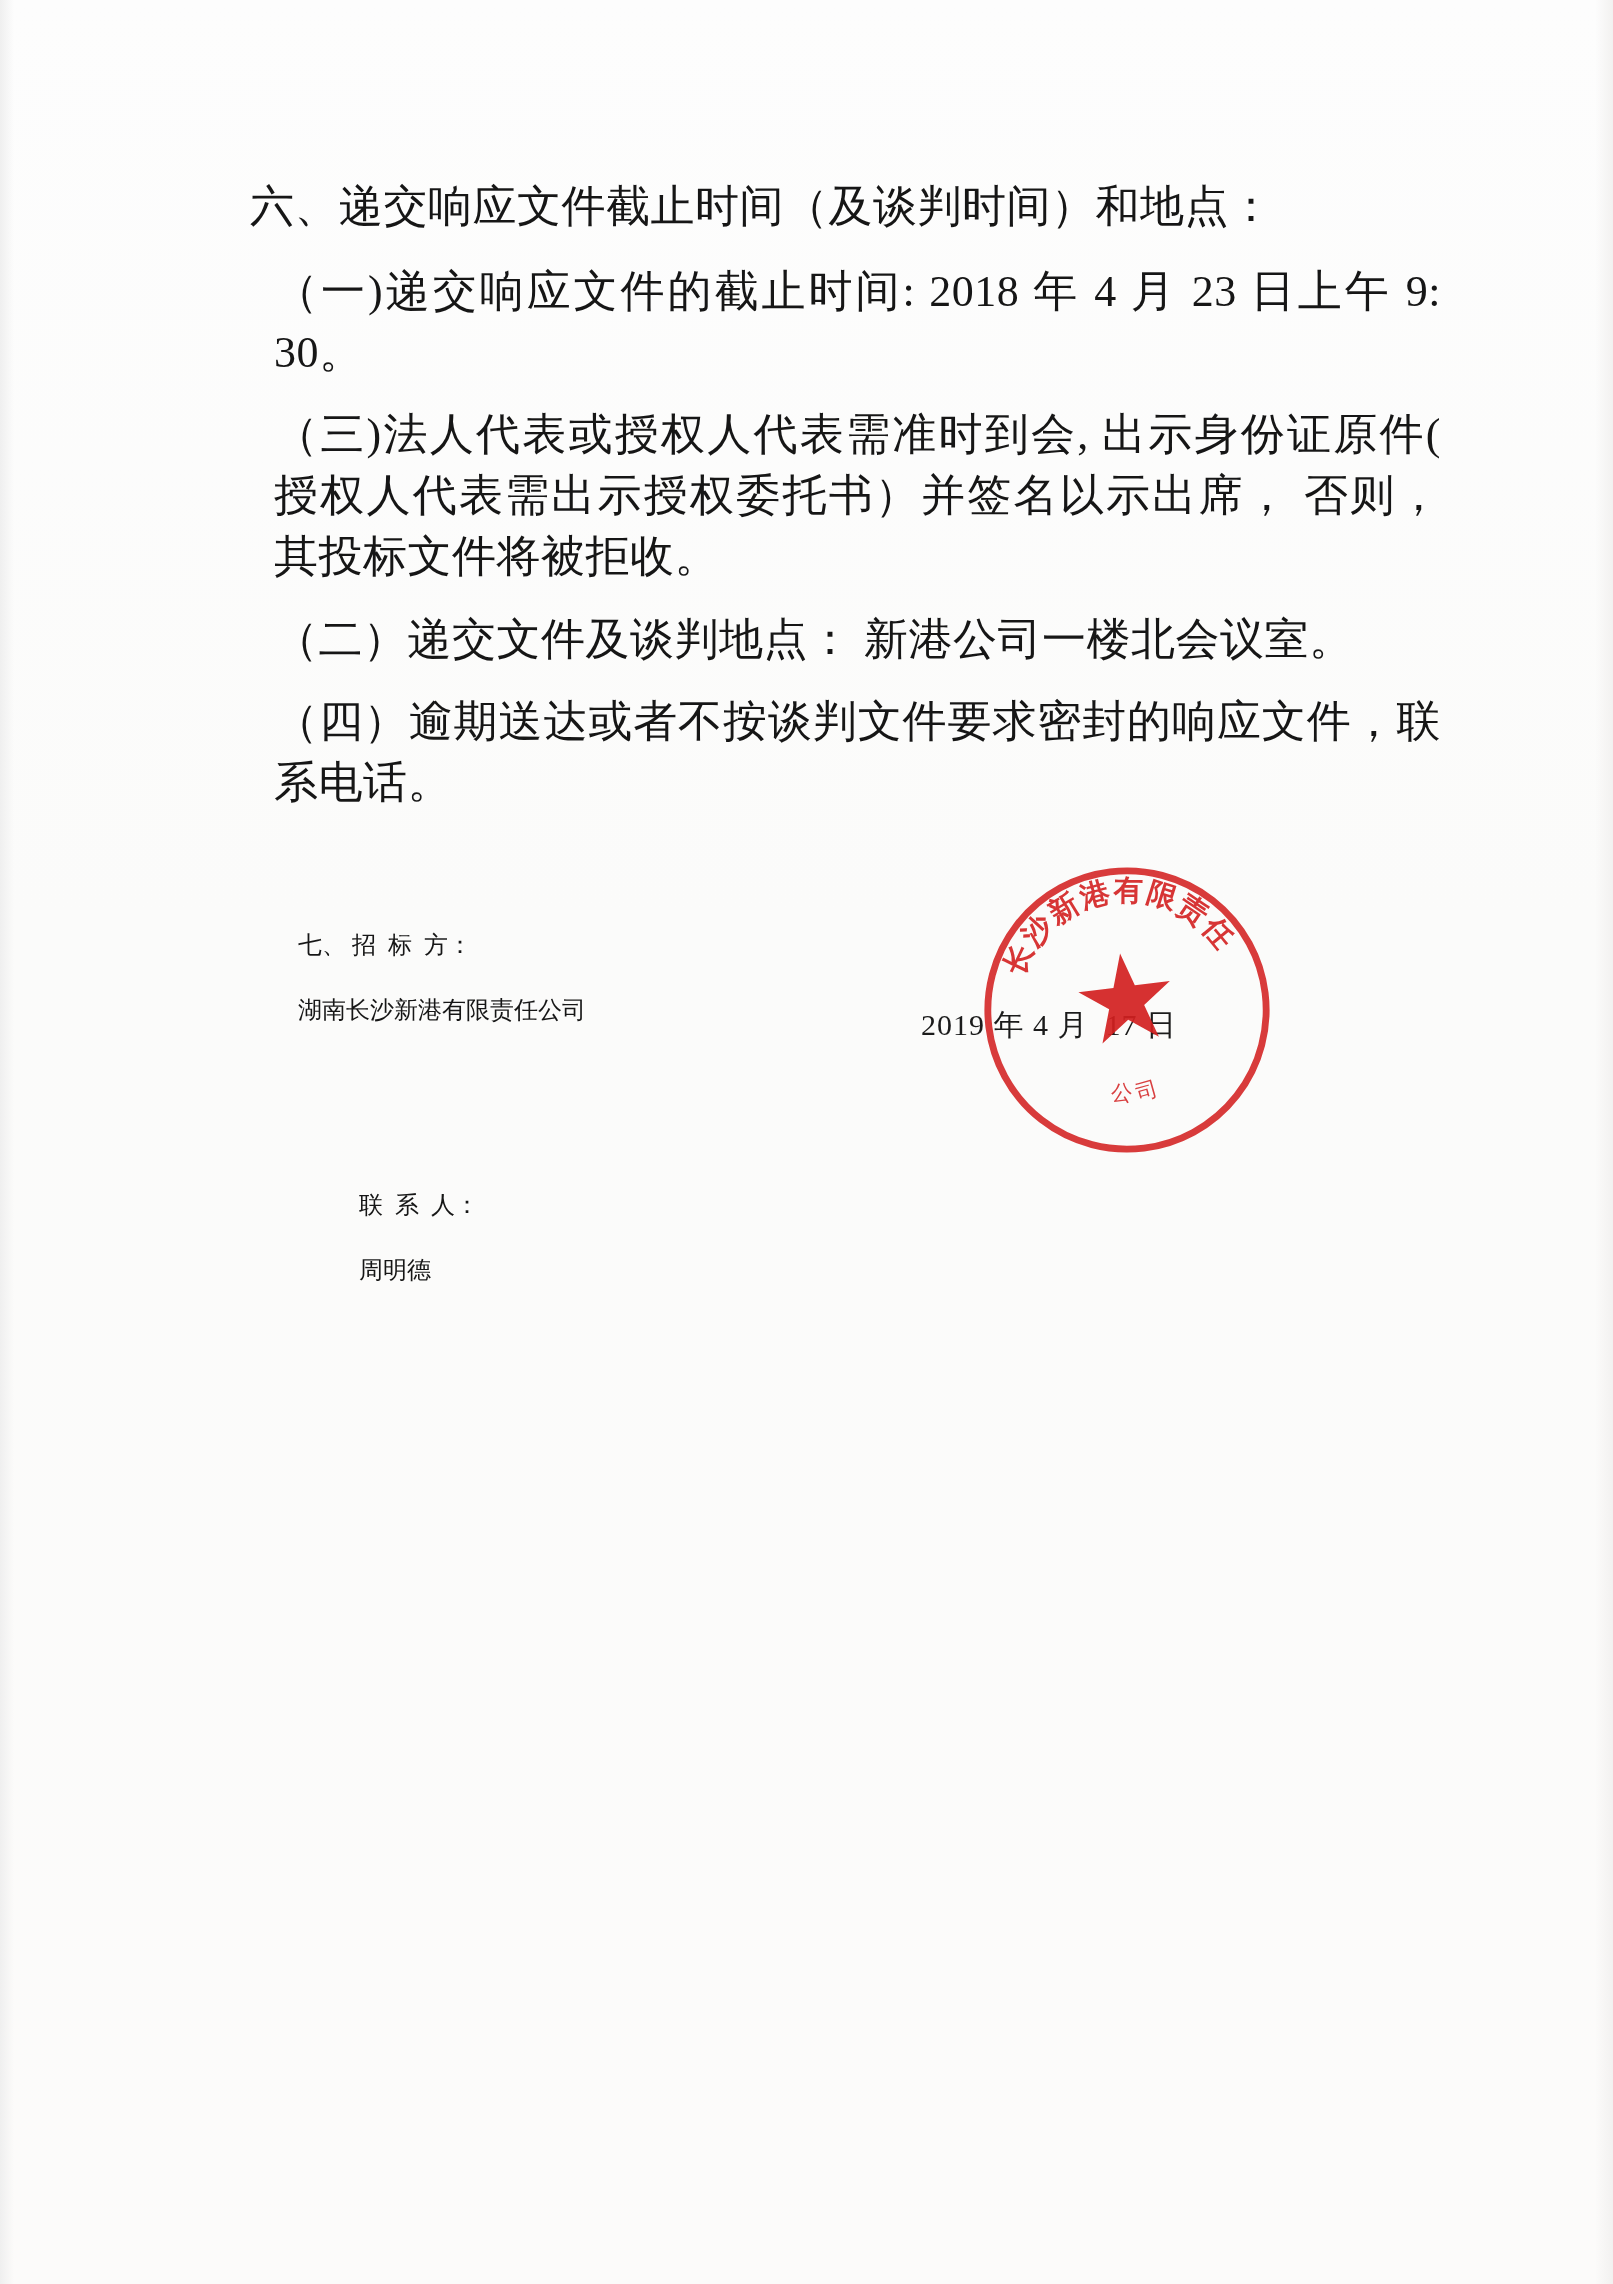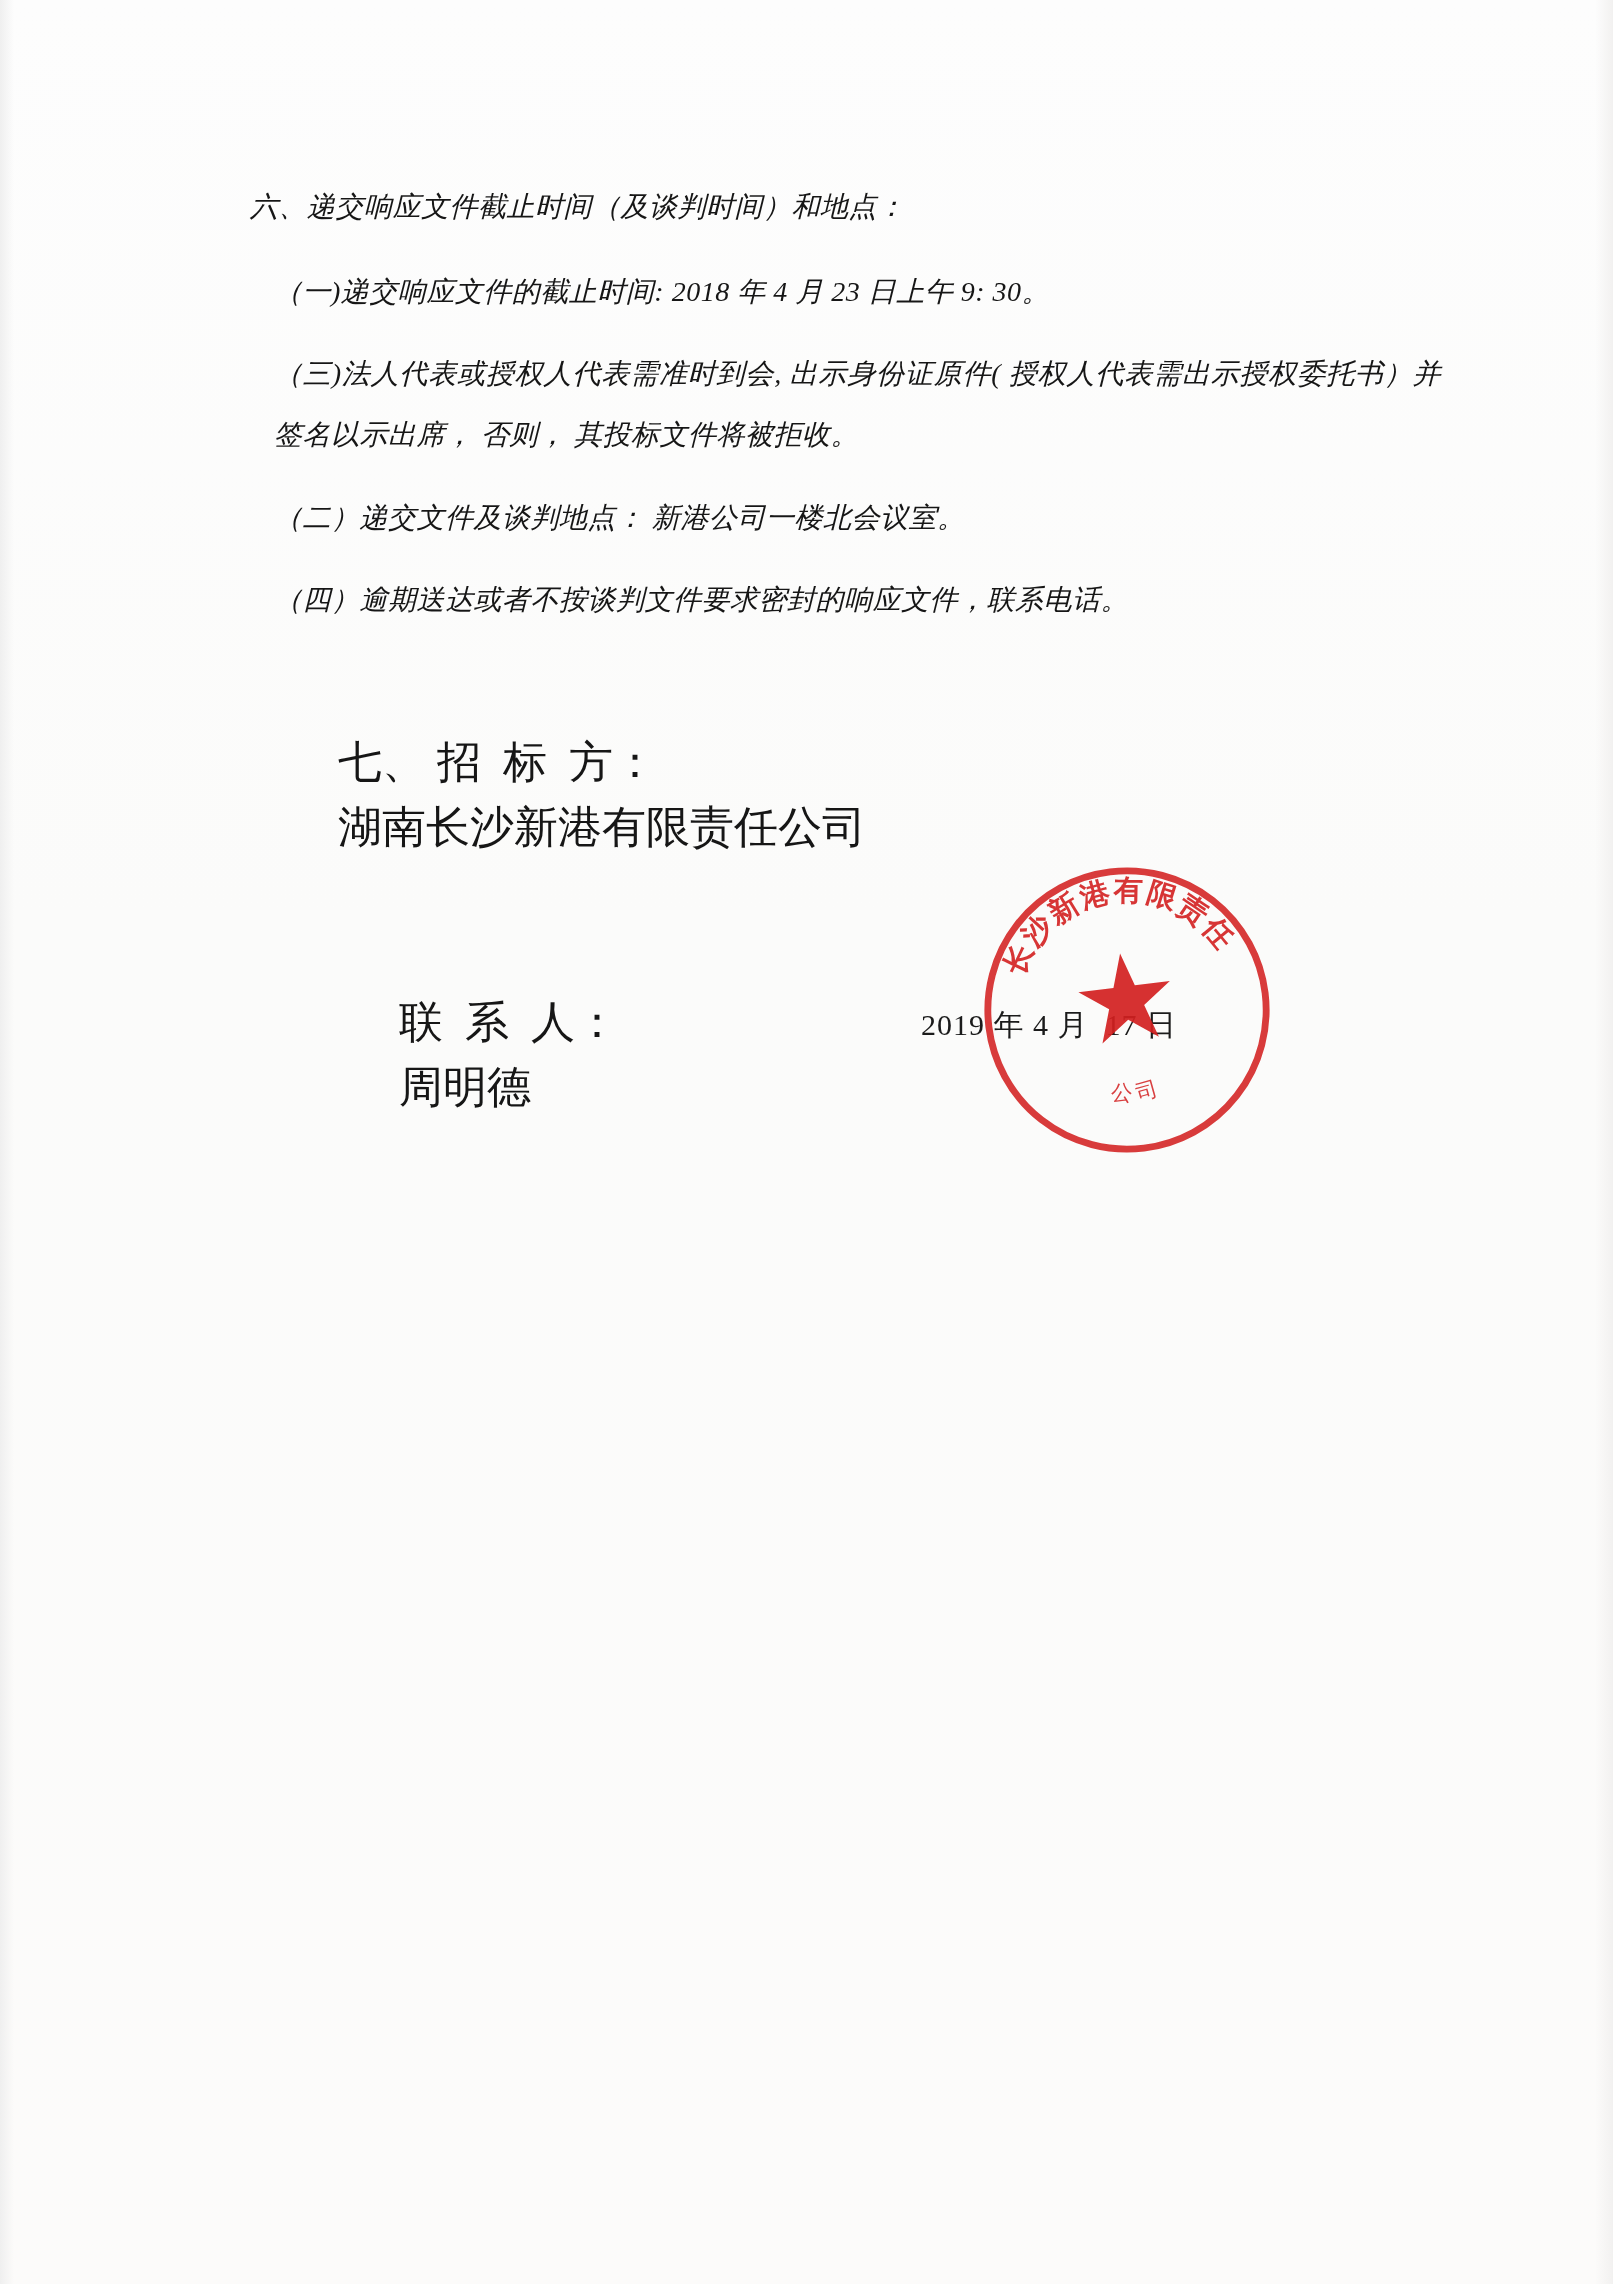--- a/index.html
+++ b/index.html
@@ -33,41 +33,40 @@
     width: 17.6px;
     background: linear-gradient(270deg, #f2f1f0 0%, rgba(255,255,255,0) 100%);
   }
   .content {
     position: absolute;
     left: 250px;
     top: 176px;
     width: 1191px;
   }
   .para {
-    font-size: 28px;
+    font-size: 44px;
     line-height: 61px;
     letter-spacing: 0.5px;
     margin: 0 0 21.6px 0;
     text-align: justify;
     color: #161616;
-    font-style: italic;
   }
   .p-head {
     margin-left: 0;
     margin-bottom: 23.5px;
   }
   .p-sub {
     margin-bottom: 21.6px;
     margin-left: 24px;
   }
   .sig-block {
     margin-top: 35px;
   }
   .sig-line {
-    font-size: 44px;
+    font-size: 24px;
     line-height: 65px;
     margin: 0;
     white-space: pre;
     color: #161616;
   }
   .sig-line.inset {
     padding-left: 61px;
   }
   .date-row {
     position: absolute;

